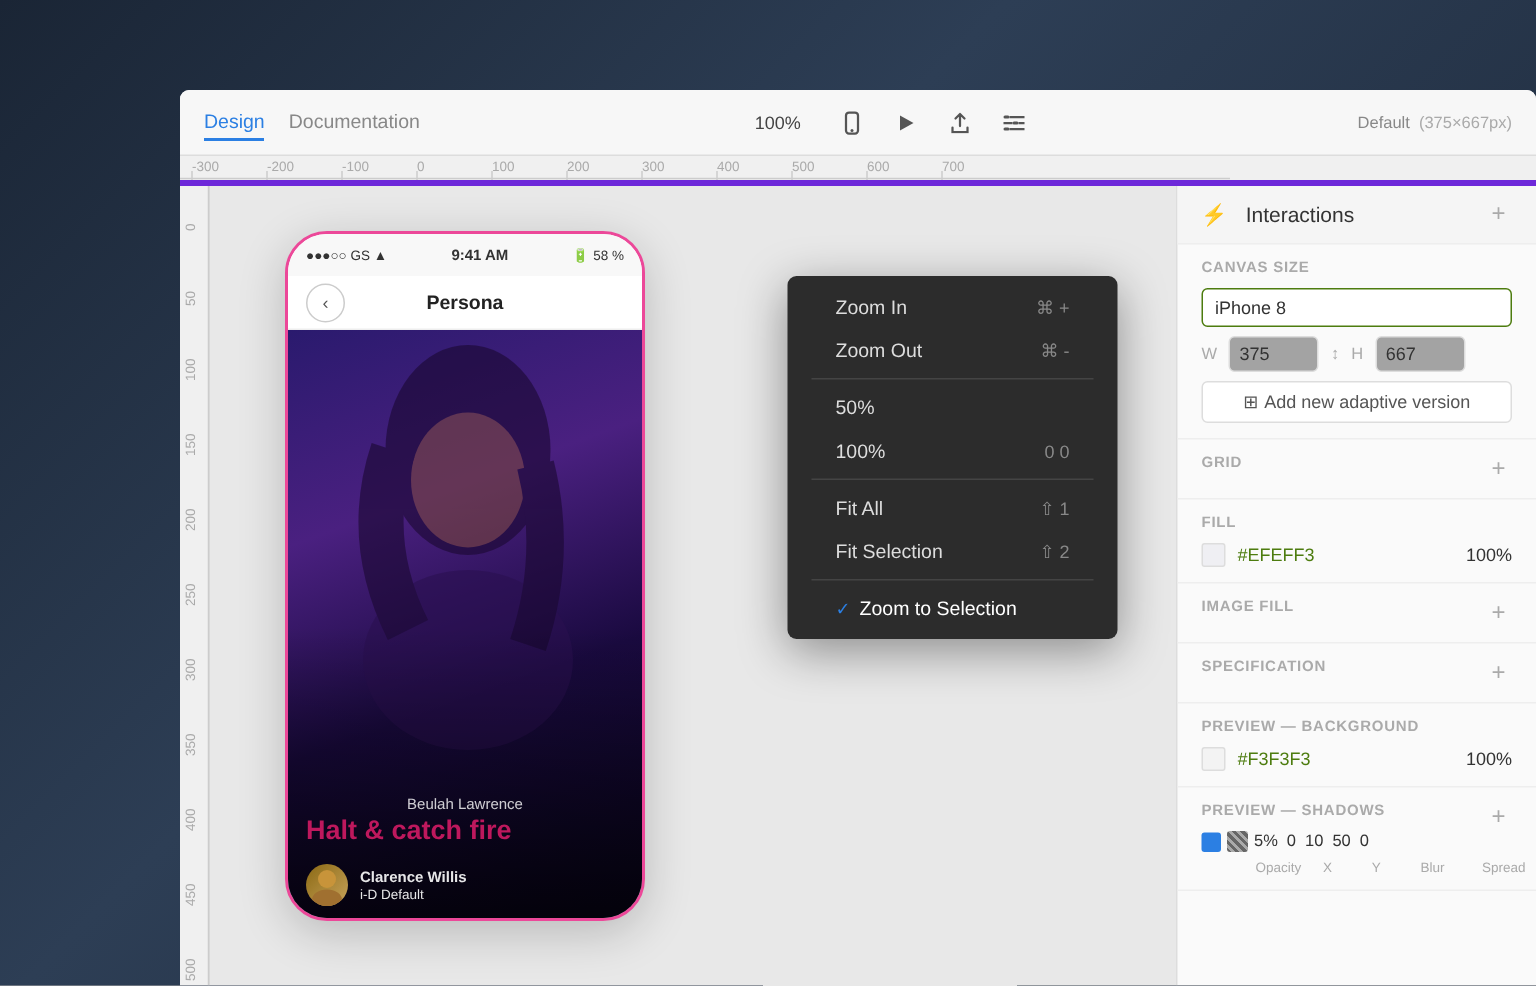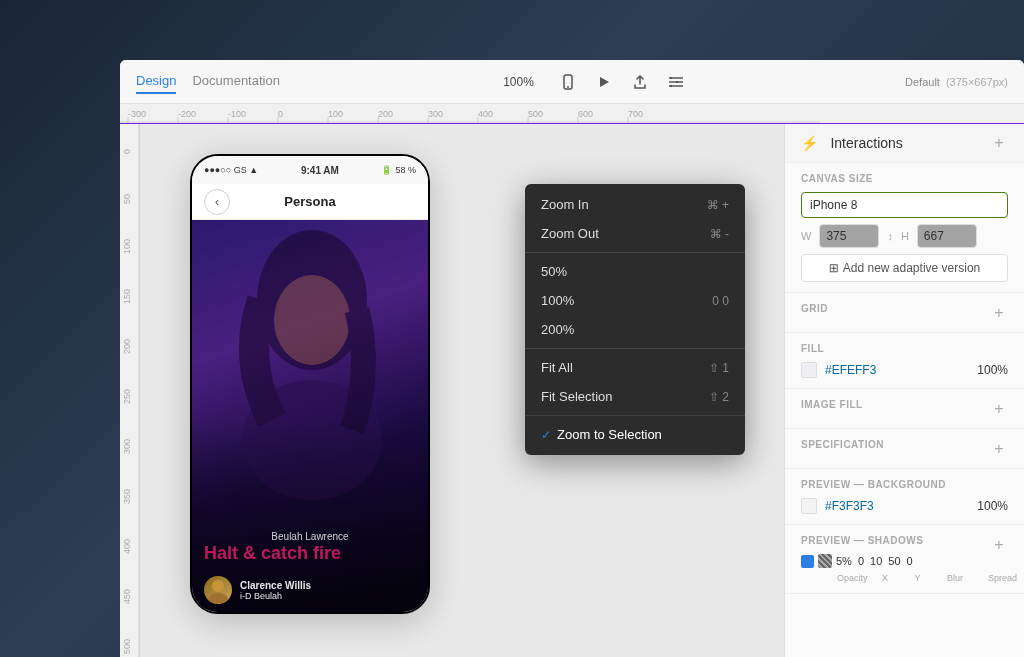--- a/index.html
+++ b/index.html
@@ -115,21 +115,21 @@
 
     
     .phone-frame {
       position: absolute;
       top: 30px;
       left: 50px;
       width: 240px;
       height: 460px;
       background: #fff;
       border-radius: 28px;
-      border: 2px solid #000000;
+      border: 2px solid #ec4899;
       overflow: hidden;
       box-shadow: 0 8px 32px rgba(0,0,0,0.2);
     }
 
     .phone-status-bar {
       background: #f8f8f8;
       height: 28px;
       display: flex;
       align-items: center;
       justify-content: space-between;
@@ -237,21 +237,21 @@
     
     .dropdown-menu {
       position: absolute;
       top: 60px;
       left: 385px;
       width: 220px;
       background: #2c2c2c;
       border-radius: 6px;
       box-shadow: 0 8px 32px rgba(0,0,0,0.4);
       z-index: 100;
-      padding: 6px 0;
+      padding: 6px 16px;
     }
 
     .dropdown-item {
       display: flex;
       align-items: center;
       justify-content: space-between;
       padding: 7px 16px;
       font-size: 13px;
       color: #ddd;
       cursor: pointer;
@@ -406,21 +406,21 @@
       width: 16px;
       height: 16px;
       border-radius: 2px;
       border: 1px solid #ddd;
       flex-shrink: 0;
     }
 
     .hex-input {
       width: 70px;
       font-size: 12px;
-      color: #0369a1;
+      color: #4d7c0f;
       border: none;
       background: none;
       outline: none;
     }
 
     .opacity-val {
       font-size: 12px;
       color: #333;
       margin-left: auto;
     }
@@ -490,21 +490,21 @@
 
     .lightning-icon {
       color: #f5a623;
       font-size: 14px;
       margin-right: 6px;
     }
 
     .ruler-h {
       height: 20px;
       background: #f0f0f0;
-      border-bottom: 1px solid #6d28d9;
+      border-bottom: 4px solid #6d28d9;
       display: flex;
       align-items: flex-end;
       flex-shrink: 0;
       overflow: hidden;
     }
 
     .ruler-h-inner {
       display: flex;
       padding-left: 0;
       width: 100%;
@@ -675,21 +675,21 @@
               <div class="phone-headline">Halt &amp; catch fire</div>
               <div class="phone-user-row">
                 <div class="phone-avatar">
                   <svg width="28" height="28">
                       <circle cx="14" cy="10" r="6" fill="#c8943a"></circle>
                       <ellipse cx="14" cy="24" rx="10" ry="7" fill="#a07030"></ellipse>
                     </svg>
                 </div>
                 <div class="phone-user-info">
                   <div class="phone-user-name">Clarence Willis</div>
-                  <div>i-D Beulah</div>
+                  <div>i-D Default</div>
                 </div>
               </div>
             </div>
           </div>
         </div>
 
         <div class="dropdown-menu">
           <div class="dropdown-item">
             <span>Zoom In</span>
             <span class="dropdown-shortcut">⌘ +</span>
@@ -698,23 +698,20 @@
             <span>Zoom Out</span>
             <span class="dropdown-shortcut">⌘ -</span>
           </div>
           <div class="dropdown-divider"></div>
           <div class="dropdown-item">
             <span>50%</span>
           </div>
           <div class="dropdown-item">
             <span>100%</span>
             <span class="dropdown-shortcut">0  0</span>
-          </div>
-          <div class="dropdown-item">
-            <span>200%</span>
           </div>
           <div class="dropdown-divider"></div>
           <div class="dropdown-item">
             <span>Fit All</span>
             <span class="dropdown-shortcut">⇧ 1</span>
           </div>
           <div class="dropdown-item">
             <span>Fit Selection</span>
             <span class="dropdown-shortcut">⇧ 2</span>
           </div>

